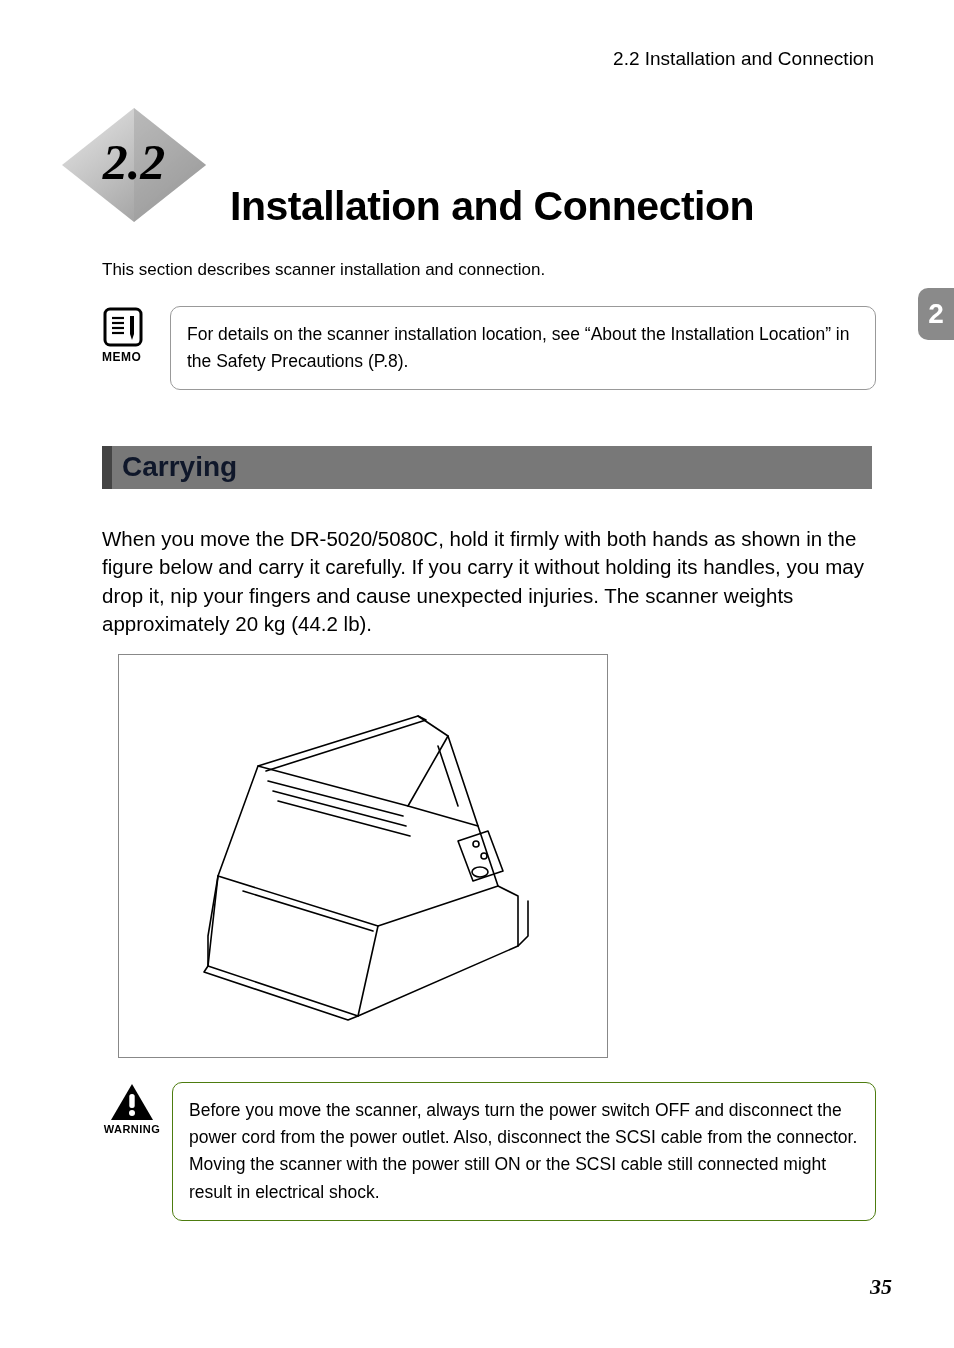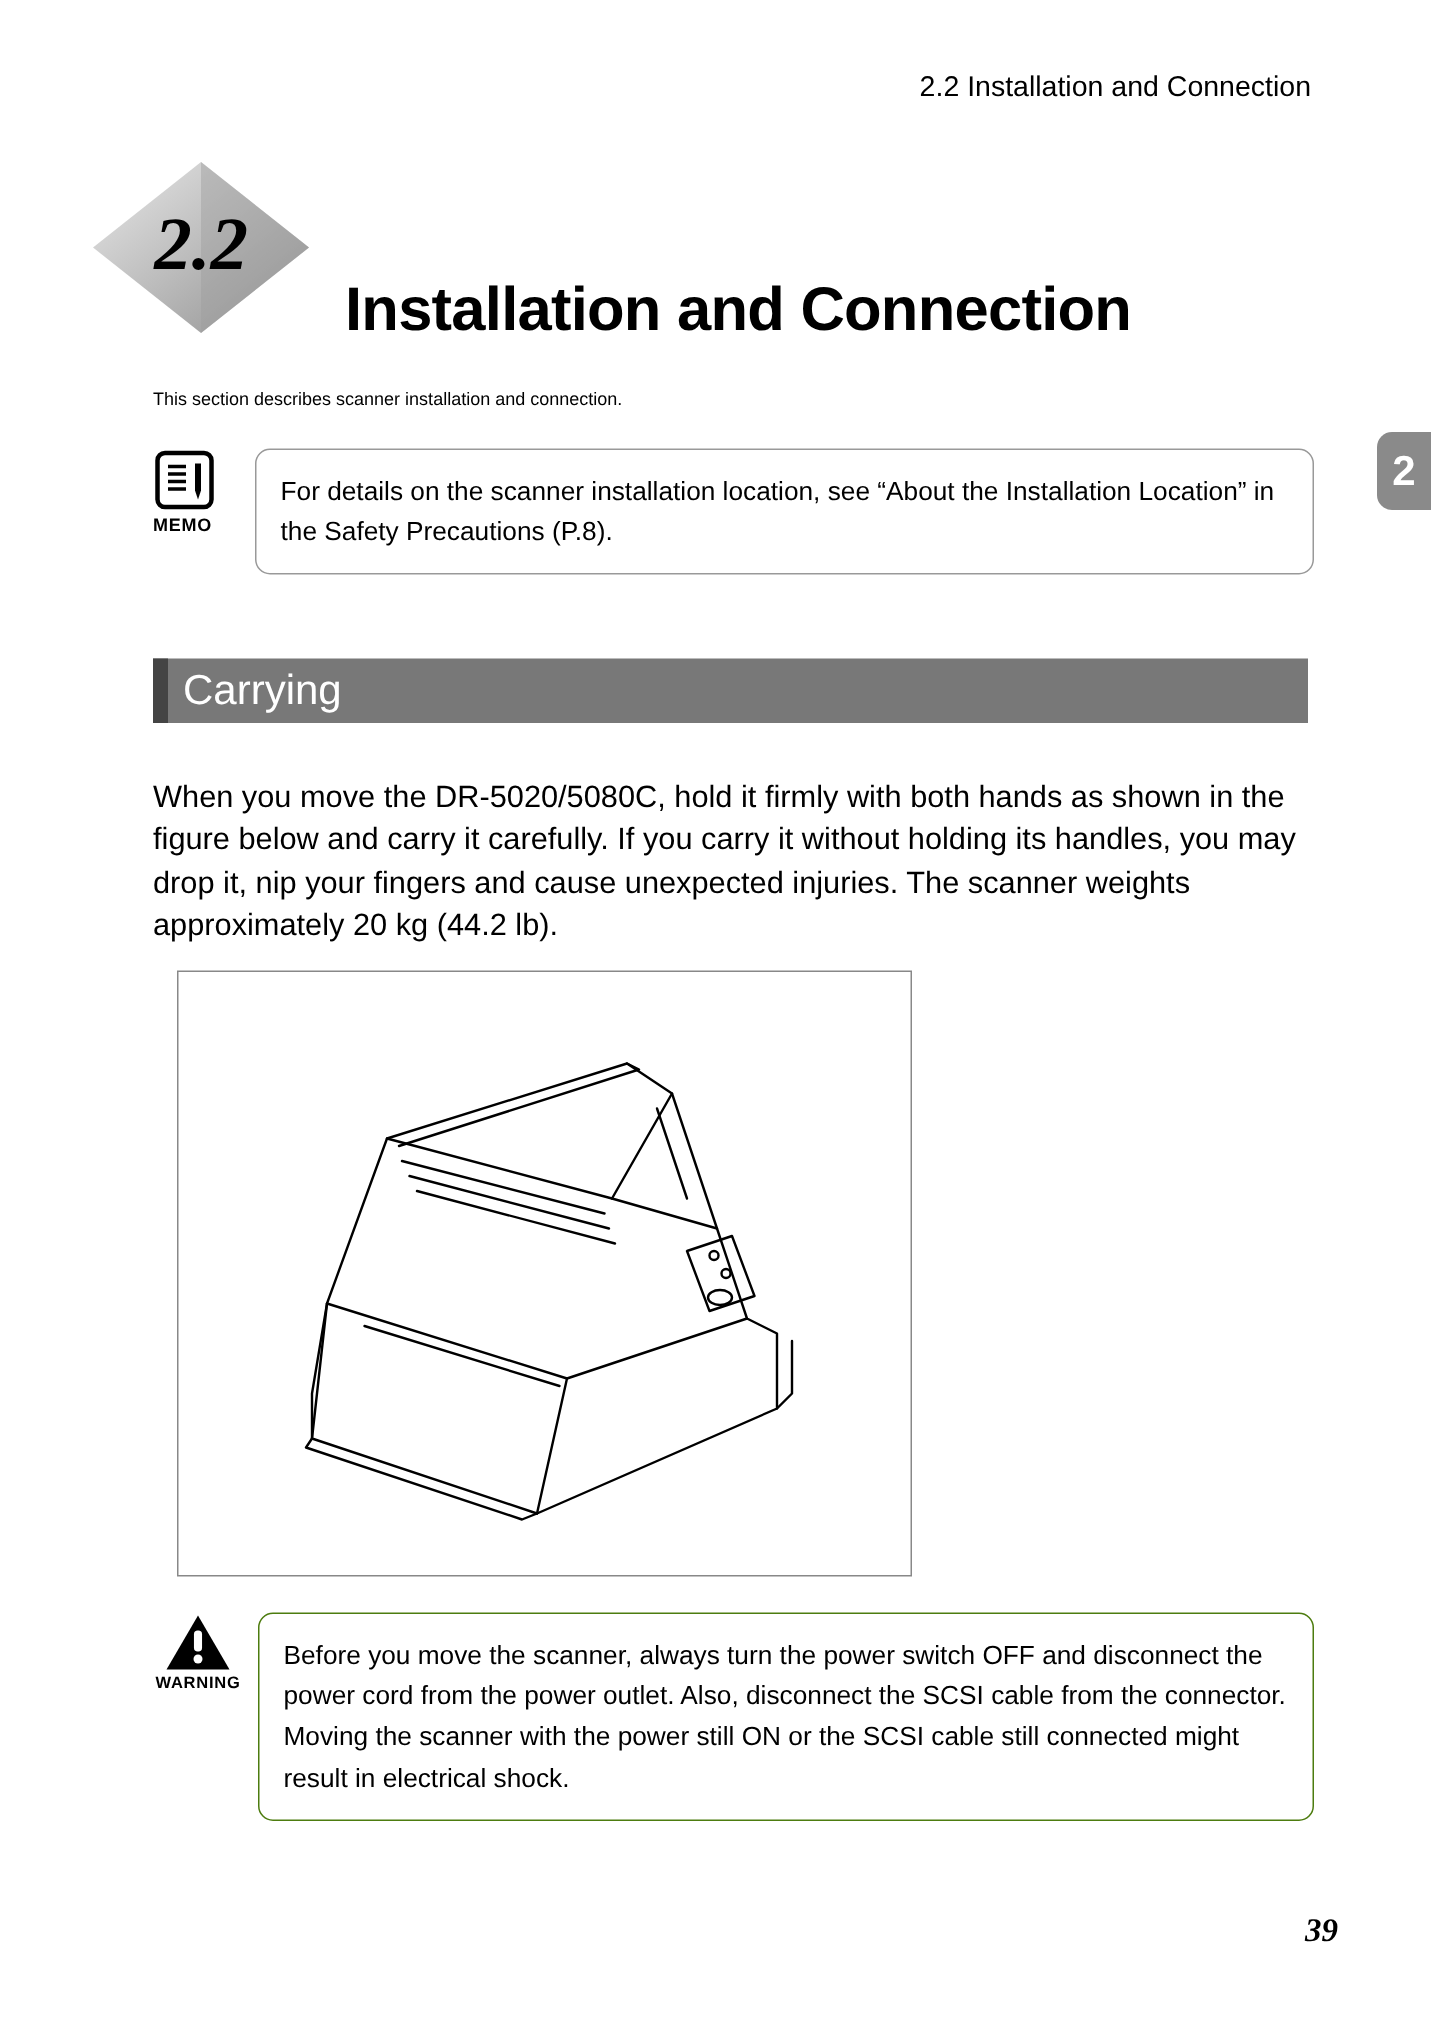--- a/index.html
+++ b/index.html
@@ -73,21 +73,21 @@
     }
     .title-text {
       font-size: 41px;
       font-weight: bold;
       color: #000;
       letter-spacing: -0.5px;
     }
     .intro {
       margin-top: 28px;
       margin-left: 44px;
-      font-size: 12px;
+      font-size: 17px;
       line-height: 1.4;
     }
     .memo-block {
       margin-top: 24px;
       display: flex;
       align-items: flex-start;
       gap: 14px;
       margin-left: 44px;
       margin-right: 20px;
     }
@@ -114,23 +114,23 @@
       padding: 14px 0 14px 16px;
       font-size: 17.5px;
       line-height: 1.55;
     }
     .subheading {
       margin-top: 56px;
       margin-left: 44px;
       margin-right: 24px;
       background: #787878;
       border-left: 10px solid #444;
-      color: #ffffff;
+      color: #0f172a;
       font-size: 28px;
-      font-weight: normal;
+      font-weight: bold;
       padding: 5px 10px 6px 10px;
     }
     .body-text {
       margin-top: 36px;
       margin-left: 44px;
       margin-right: 22px;
       font-size: 20.5px;
       line-height: 1.38;
     }
     .figure {
@@ -267,15 +267,15 @@
       <svg viewBox="0 0 46 40">
         <polygon points="23,2 44,38 2,38" fill="#000"></polygon>
         <rect x="20.3" y="12" width="5.4" height="14" rx="2.5" fill="#fff"></rect>
         <circle cx="23" cy="31" r="3" fill="#fff"></circle>
       </svg>
       <div class="warning-label">WARNING</div>
     </div>
     <div class="warning-box">Before you move the scanner, always turn the power switch OFF and disconnect the power cord from the power outlet. Also, disconnect the SCSI cable from the connector. Moving the scanner with the power still ON or the SCSI cable still connected might result in electrical shock.</div>
   </div>
 
-  <div class="page-number">39</div>
+  <div class="page-number">35</div>
 
 </div>
 
 </body></html>

